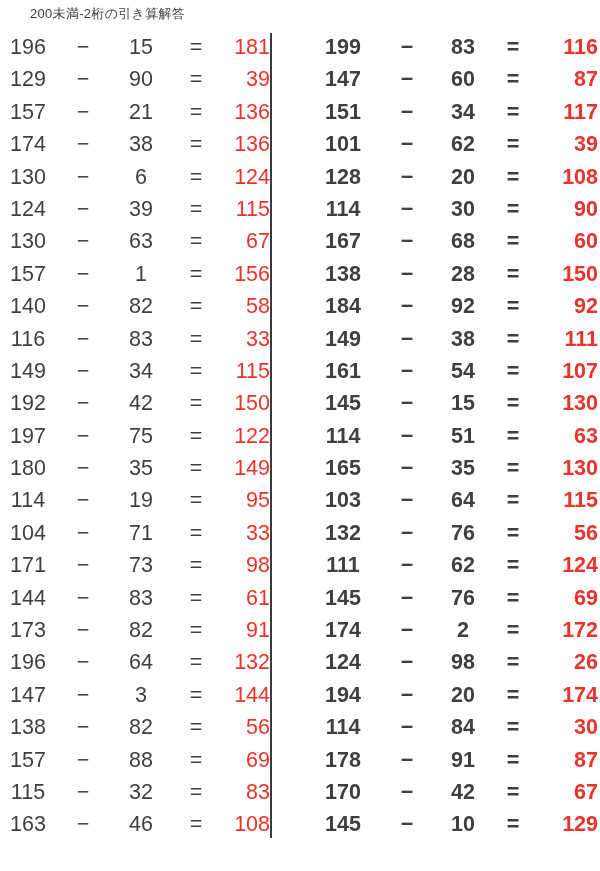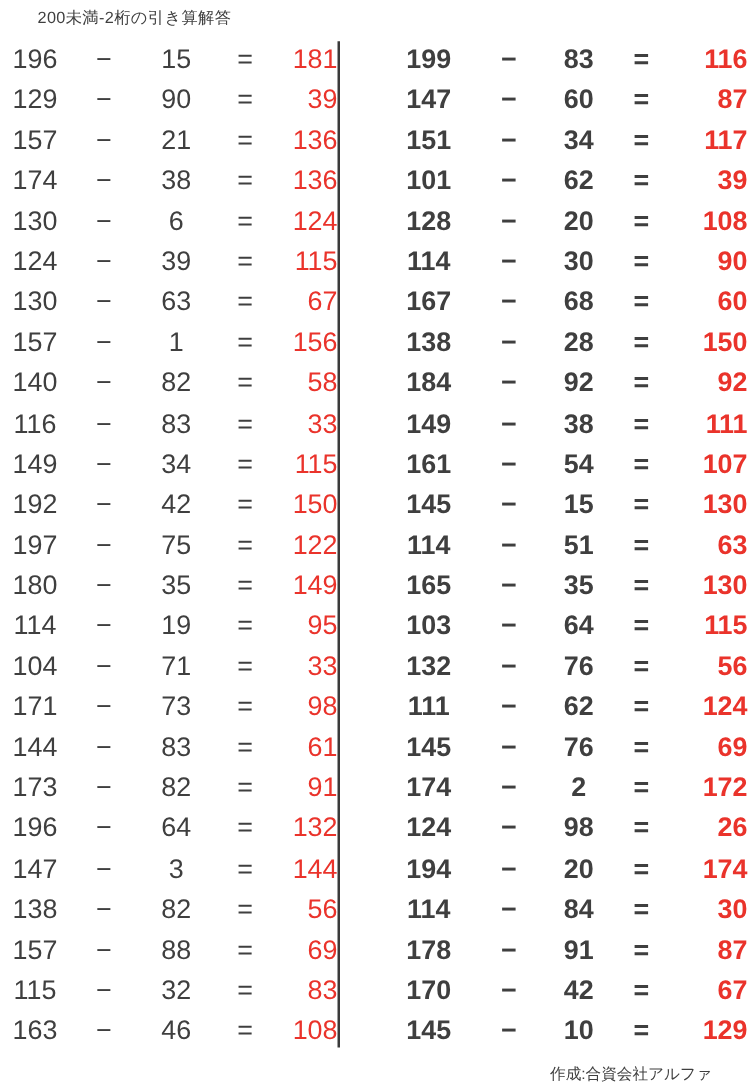--- a/index.html
+++ b/index.html
@@ -422,14 +422,13 @@
       <div class="row">
     <span class="cell">145</span>
     <span class="cell op">−</span>
     <span class="cell">10</span>
     <span class="cell op">=</span>
     <span class="cell answer">129</span>
   </div>
     </div>
 
   <div class="footer-page">345/400</div>
-  <div class="footer-credit">作成:合資会社アルファ</div>
 </div>
 
 </body></html>

